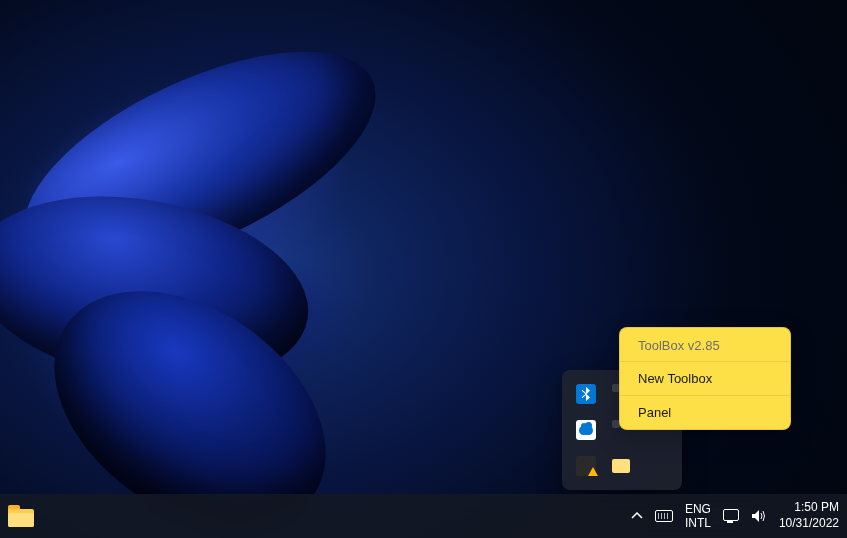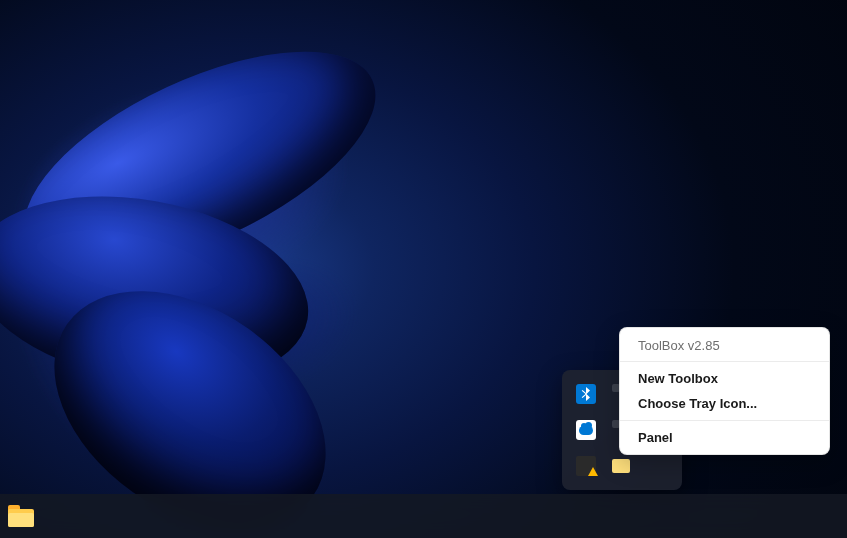--- a/index.html
+++ b/index.html
@@ -58,26 +58,26 @@
 .od { background:#fff; border-radius:3px; display:flex; align-items:center; justify-content:center; }
 .od-cloud { width:14px; height:9px; background:#0078d4; border-radius:5px; position:relative; }
 .od-cloud::before { content:''; position:absolute; width:6px; height:6px; background:#0078d4; border-radius:50%; top:-3px; left:2px; }
 .od-cloud::after { content:''; position:absolute; width:7px; height:7px; background:#0078d4; border-radius:50%; top:-4px; right:1px; }
 .warn { background:#2a2a2a; border-radius:2px; }
 .warn::after { content:''; position:absolute; width:0; height:0; border-left:5px solid transparent; border-right:5px solid transparent; border-bottom:9px solid #ffb900; bottom:0; right:-2px; }
 .folder-sm { background:#ffe07d; border-radius:2px; width:18px; height:14px; margin-top:3px; }
 .dummy { width:8px; height:8px; background:rgba(255,255,255,0.15); border-radius:2px; }
 
 .context-menu {
-  position:absolute; top:327px; left:619px; width:211px;
-  background:#ffffff; border:1px solid rgba(0,0,0,0.1); border-radius:8px;
+  position:absolute; top:327px; left:619px; width:172px;
+  background:#fde047; border:1px solid rgba(0,0,0,0.1); border-radius:8px;
   box-shadow:0 8px 24px rgba(0,0,0,0.25); padding:4px 0; font-size:13px; color:#1a1a1a;
 }
 .cm-title { padding:6px 18px 8px; color:#6e6e6e; border-bottom:1px solid rgba(0,0,0,0.08); margin-bottom:4px; }
-.cm-item { padding:5px 18px; cursor:pointer;font-weight:bold; }
+.cm-item { padding:5px 18px; cursor:pointer; }
 .cm-sep { height:1px; background:rgba(0,0,0,0.08); margin:4px 0; }
 </style>
 </head>
 <body>
 
 <div class="desktop">
   <div class="bloom"></div>
   <div class="petal p1"></div>
   <div class="petal p2"></div>
   <div class="petal p3"></div>
@@ -103,26 +103,48 @@
   <div class="tray-item warn"></div>
   <div class="tray-item">
       <div class="folder-sm"></div>
     </div>
   <div></div>
 </div>
 
 <div class="context-menu">
   <div class="cm-title">ToolBox v2.85</div>
   <div class="cm-item">New Toolbox</div>
-  <div class="cm-item">Choose Tray Icon...</div>
   <div class="cm-sep"></div>
   <div class="cm-item">Panel</div>
 </div>
 
 <div class="taskbar">
   <div class="tb-left">
     <div class="file-explorer-icon">
       <div class="fe-tab"></div>
         <div class="fe-back"></div>
         <div class="fe-front"></div>
     </div>
   </div>
+  <div class="tb-right">
+    <div class="chev">
+      <svg width="12" height="8" viewBox="0 0 12 8">
+          <path d="M1 6 L6 1 L11 6" stroke="#fff" stroke-width="1.5" fill="none"></path>
+        </svg>
+    </div>
+    <div class="kbd-icon"></div>
+    <div class="lang">
+      <div>ENG</div>
+      <div>INTL</div>
+    </div>
+    <div class="net-icon"></div>
+    <div class="vol-icon">
+      <svg viewBox="0 0 16 14">
+          <path d="M1 5 H4 L8 1 V13 L4 9 H1 Z" fill="#fff"></path>
+          <path d="M10 4 Q12 7 10 10 M12 2 Q15 7 12 12" stroke="#fff" stroke-width="1" fill="none"></path>
+        </svg>
+    </div>
+    <div class="clock">
+      <div>1:50 PM</div>
+      <div>10/31/2022</div>
+    </div>
+  </div>
 </div>
 
 </body></html>

